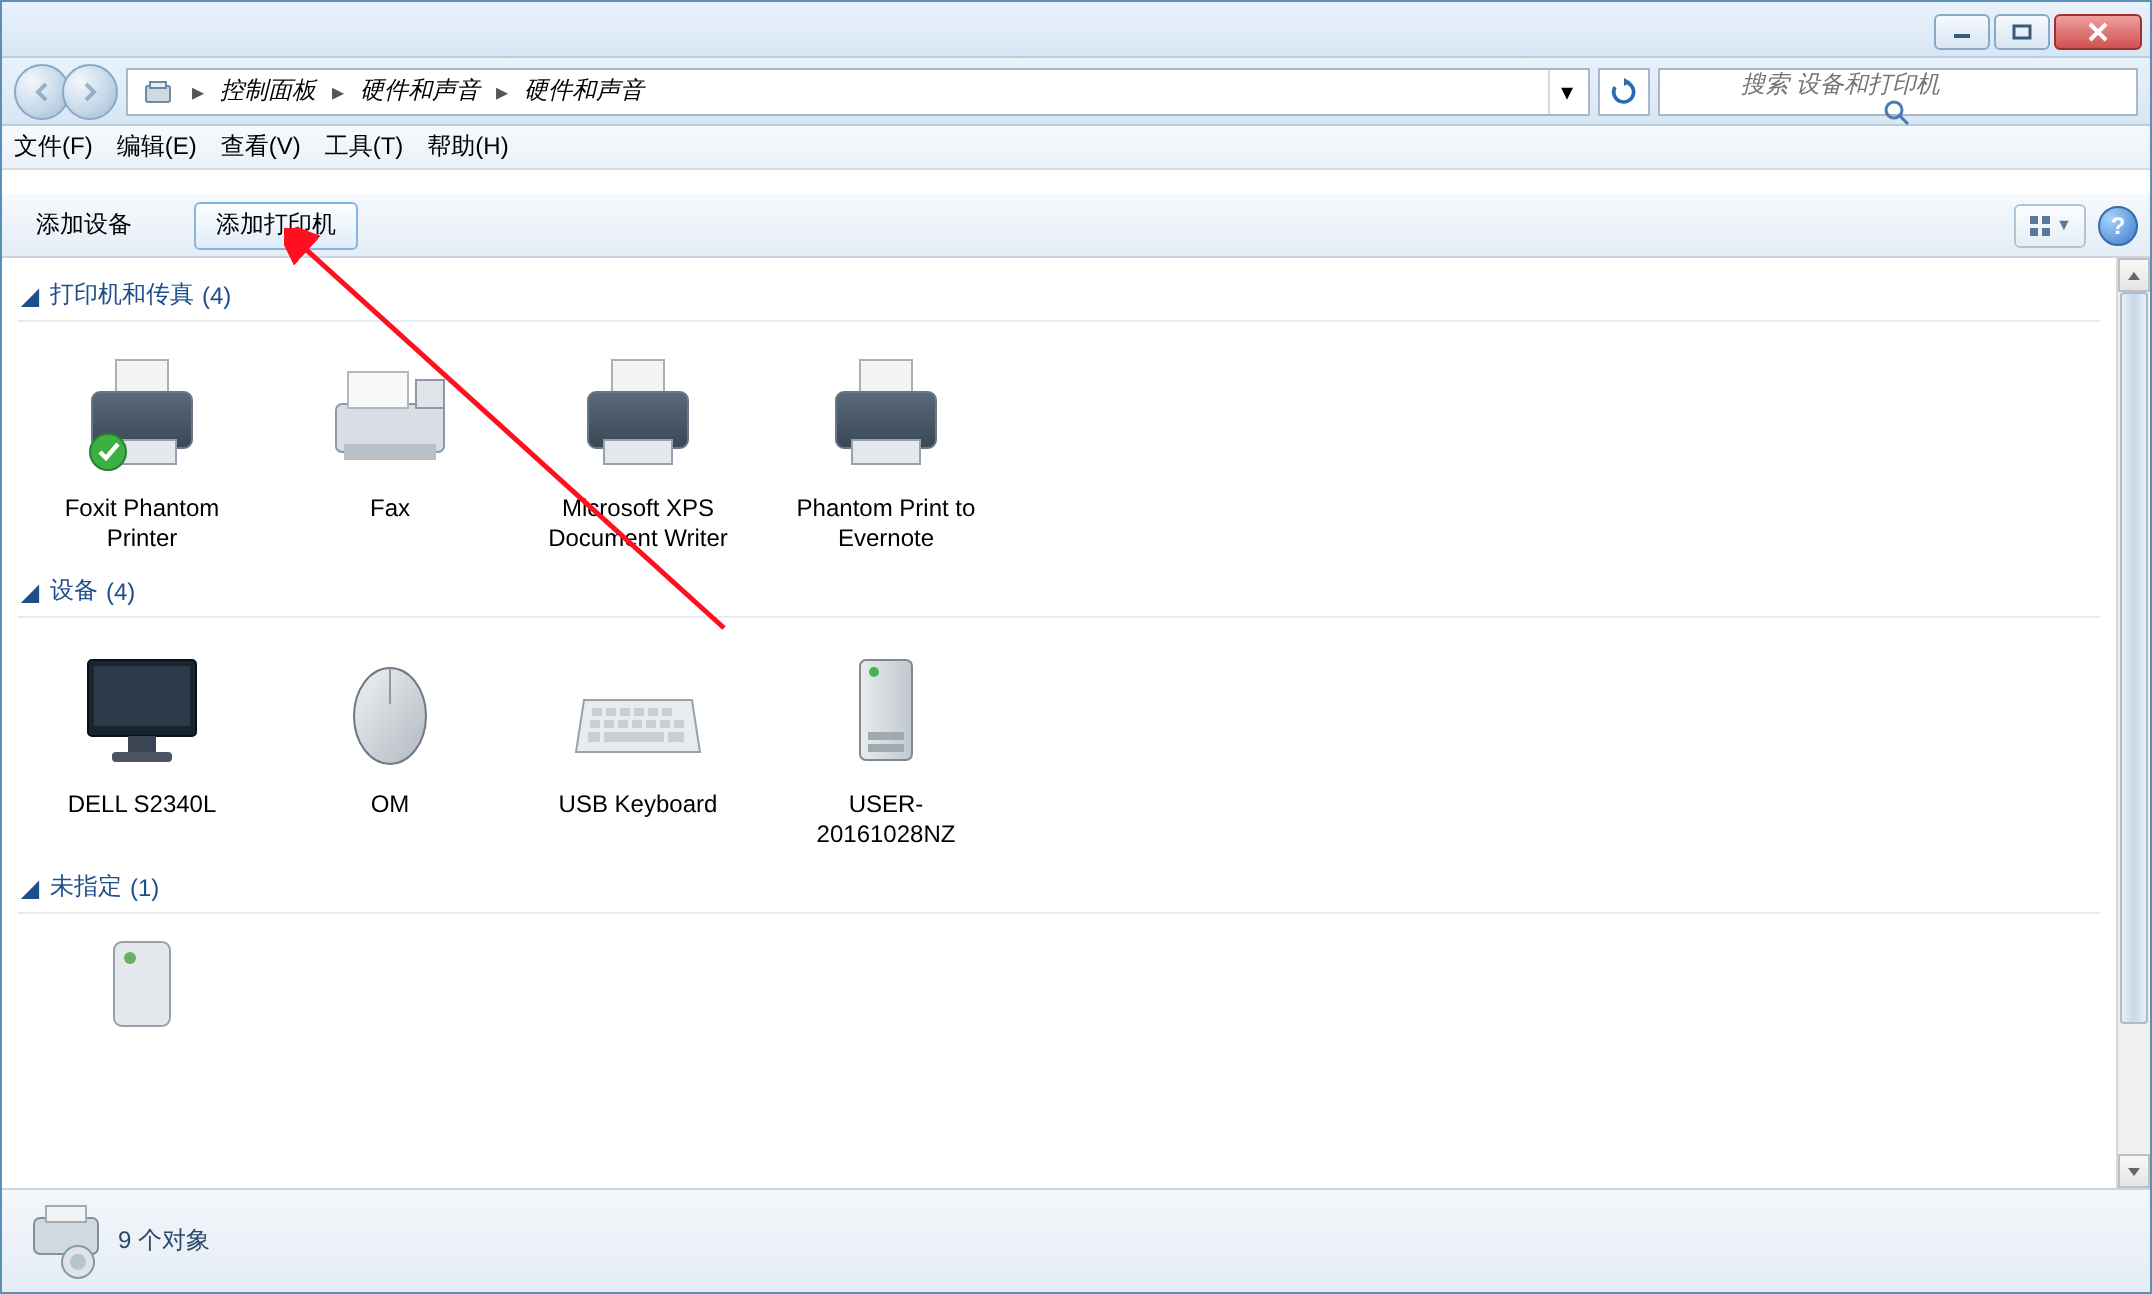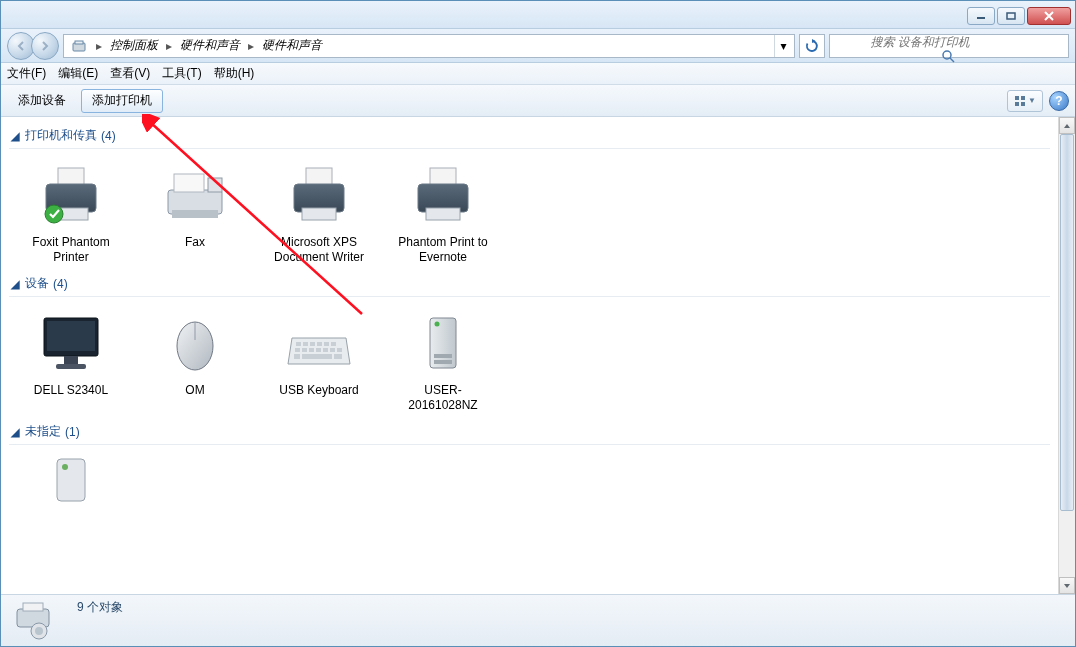--- a/index.html
+++ b/index.html
@@ -27,21 +27,21 @@
 .refresh-btn { width: 26px; height: 24px; background: #fff; border: 1px solid #a8b8c8; display: flex; align-items: center; justify-content: center; cursor: pointer; }
 .search-box { width: 240px; height: 24px; background: #fff; border: 1px solid #a8b8c8; display: flex; align-items: center; padding: 0 4px; flex-direction: column; }
 .search-box input { border: none; outline: none; flex: 1; font-style: italic; color: #888; background: transparent; }
 .search-box .sicon { width: 16px; color: #4a7ab0; }
 
 
 .menubar { height: 22px; background: linear-gradient(#f7fafd, #eaf1f8); border-bottom: 1px solid #d0dce8; display: flex; align-items: center; padding: 0 0; }
 .menu-item { padding: 2px 6px; cursor: pointer; }
 
 
-.toolbar { height: 32px; background: linear-gradient(#f6f9fd, #e4edf6); border-bottom: 1px solid #c8d6e4; display: flex; align-items: center; padding: 0 6px; gap: 4px; }
+.toolbar { height: 32px; background: linear-gradient(#f6f9fd, #e4edf6); border-bottom: 1px solid #c8d6e4; display: flex; align-items: center; padding: 0 6px; gap: 20px; margin-top: 12px; }
 .tool-btn { height: 24px; padding: 0 10px; display: flex; align-items: center; cursor: pointer; border: 1px solid transparent; border-radius: 3px; }
 .tool-btn.highlighted { border: 1px solid #8ab4e0; background: linear-gradient(#fdfeff, #e0ecf8); }
 .tool-right { margin-left: auto; display: flex; align-items: center; gap: 6px; }
 .view-btn { width: 36px; height: 22px; border: 1px solid #b0c4d8; border-radius: 3px; background: linear-gradient(#fbfdff, #e6eef6); display: flex; align-items: center; justify-content: center; cursor: pointer; gap: 2px; }
 .help-btn { width: 20px; height: 20px; border-radius: 50%; background: radial-gradient(circle at 30% 30%, #a8d4ff, #3a7ac8); color: #fff; display: flex; align-items: center; justify-content: center; font-weight: bold; cursor: pointer; border: 1px solid #3a6aa8; }
 
 
 .content-wrap { flex: 1; display: flex; overflow: hidden; position: relative; }
 .content { flex: 1; overflow-y: auto; background: #fff; padding: 4px 8px 0 8px; }
 .scrollbar-track { width: 17px; background: #f0f0f0; border-left: 1px solid #d8d8d8; display:flex; flex-direction:column; }
@@ -52,21 +52,21 @@
 .group-header { display: flex; align-items: center; color: #1e4f8a; padding: 6px 0 4px 0; border-bottom: 1px solid #e6ecf2; margin-bottom: 6px; cursor: pointer; }
 .group-header .exp { width: 12px; text-align: center; color: #1e4f8a; }
 .group-header .gname { margin-left: 4px; }
 .group-header .gcount { margin-left: 4px; }
 .icon-grid { display: flex; flex-wrap: wrap; gap: 0 24px; padding-left: 12px; }
 .device-item { width: 100px; text-align: center; padding: 4px; cursor: pointer; }
 .device-item .dicon { width: 72px; height: 72px; margin: 0 auto 4px auto; display:flex; align-items:center; justify-content:center; }
 .device-item .dlabel { line-height: 1.25; max-width: 100px; word-wrap: break-word; }
 
 
-.statusbar { height: 52px; background: linear-gradient(#f3f7fb, #e4ecf4); border-top: 1px solid #c8d6e4; display: flex; align-items: flex-start; padding: 4px 10px; gap: 22px; }
+.statusbar { height: 52px; background: linear-gradient(#f3f7fb, #e4ecf4); border-top: 1px solid #c8d6e4; display: flex; align-items: center; padding: 4px 10px; gap: 4px; }
 .statusbar .sicon { width: 44px; height: 44px; }
 .statusbar .stext { color: #2a4a6a; }
 
 
 .arrow-annot { position: absolute; left: 141px; top: 113px; pointer-events: none; z-index: 50; }
 
 
 </style>
 </head>
 <body>

